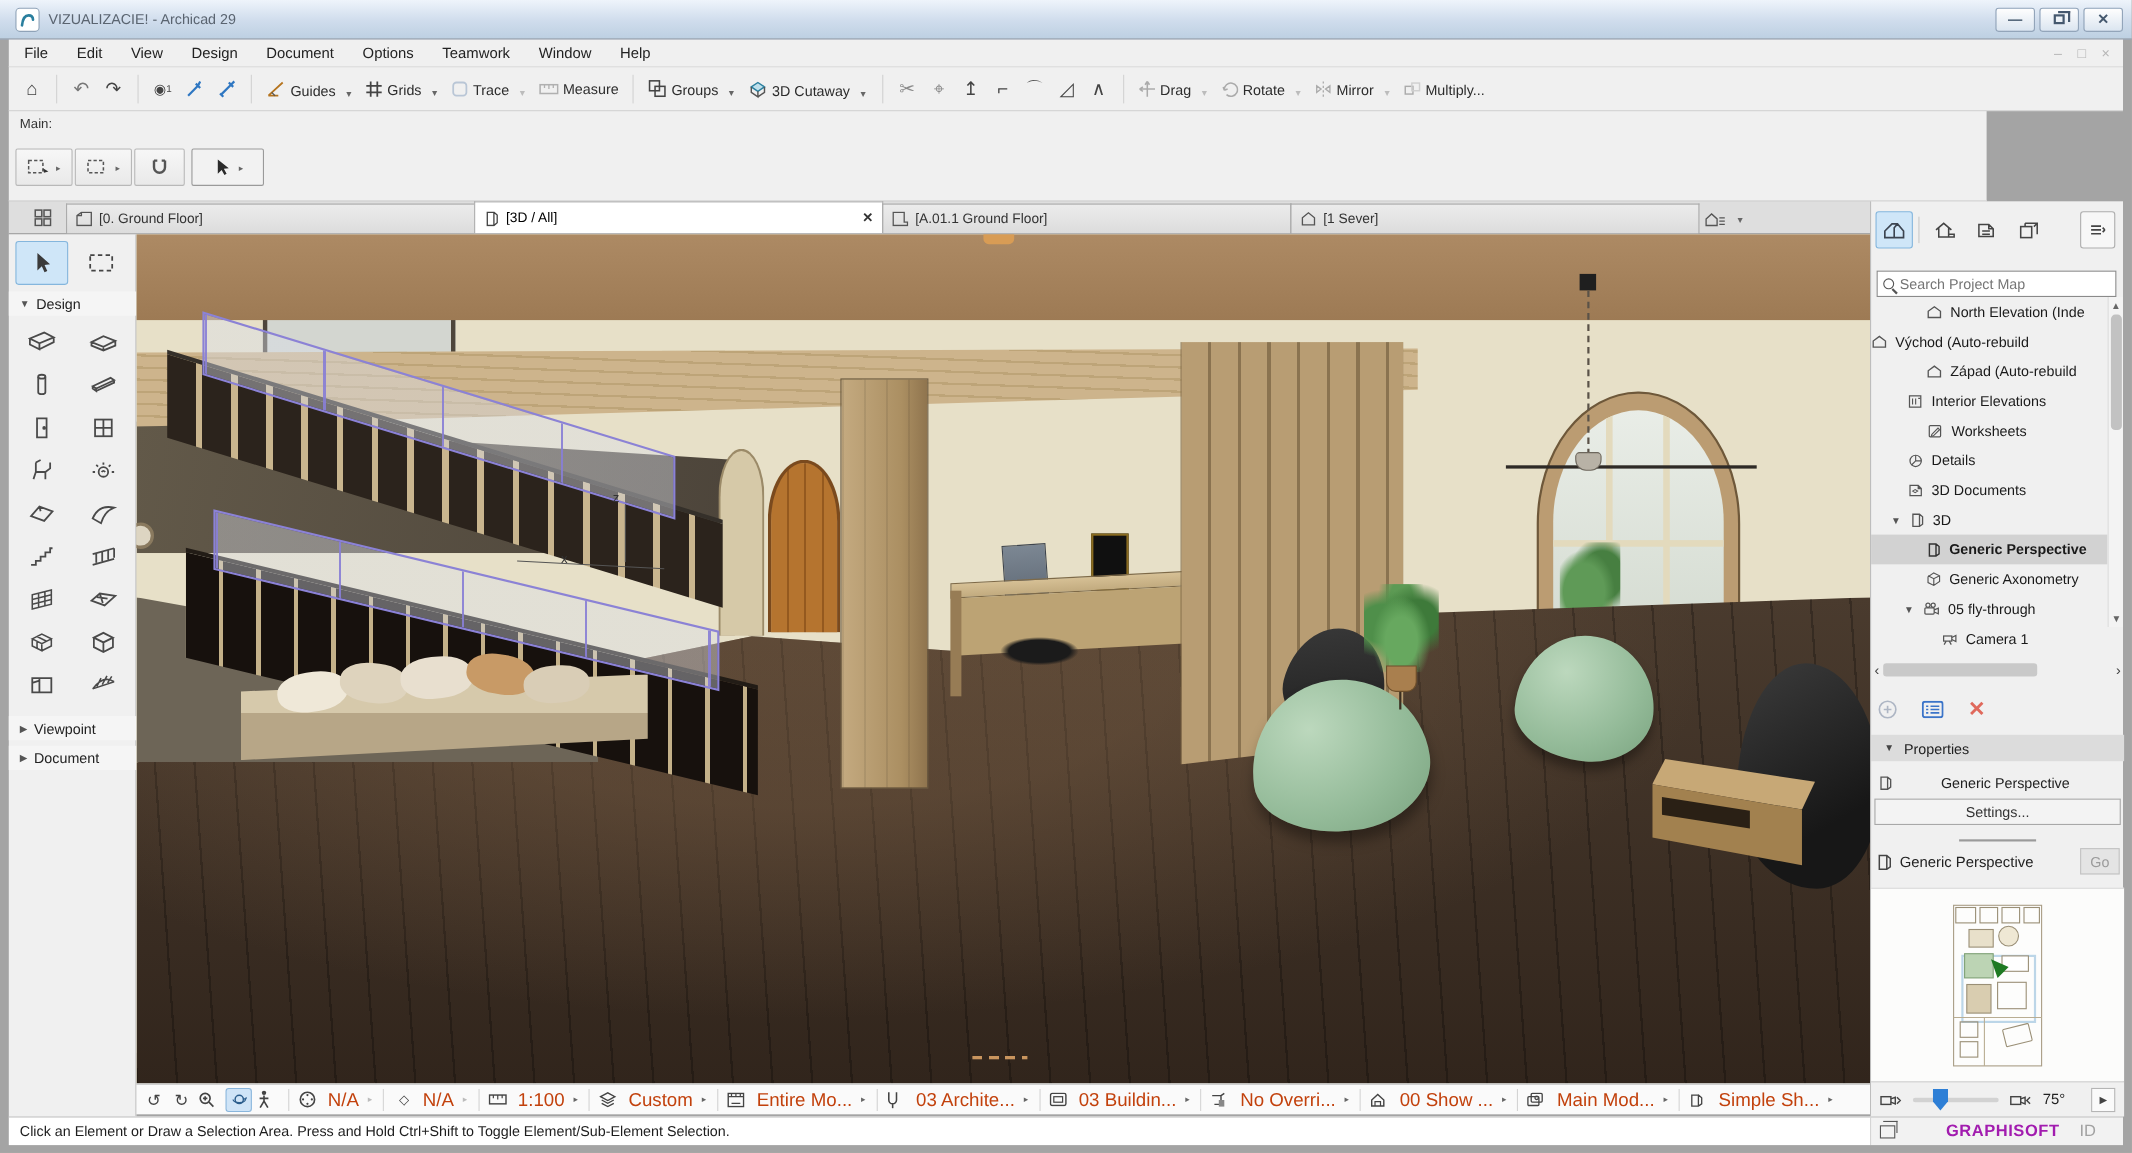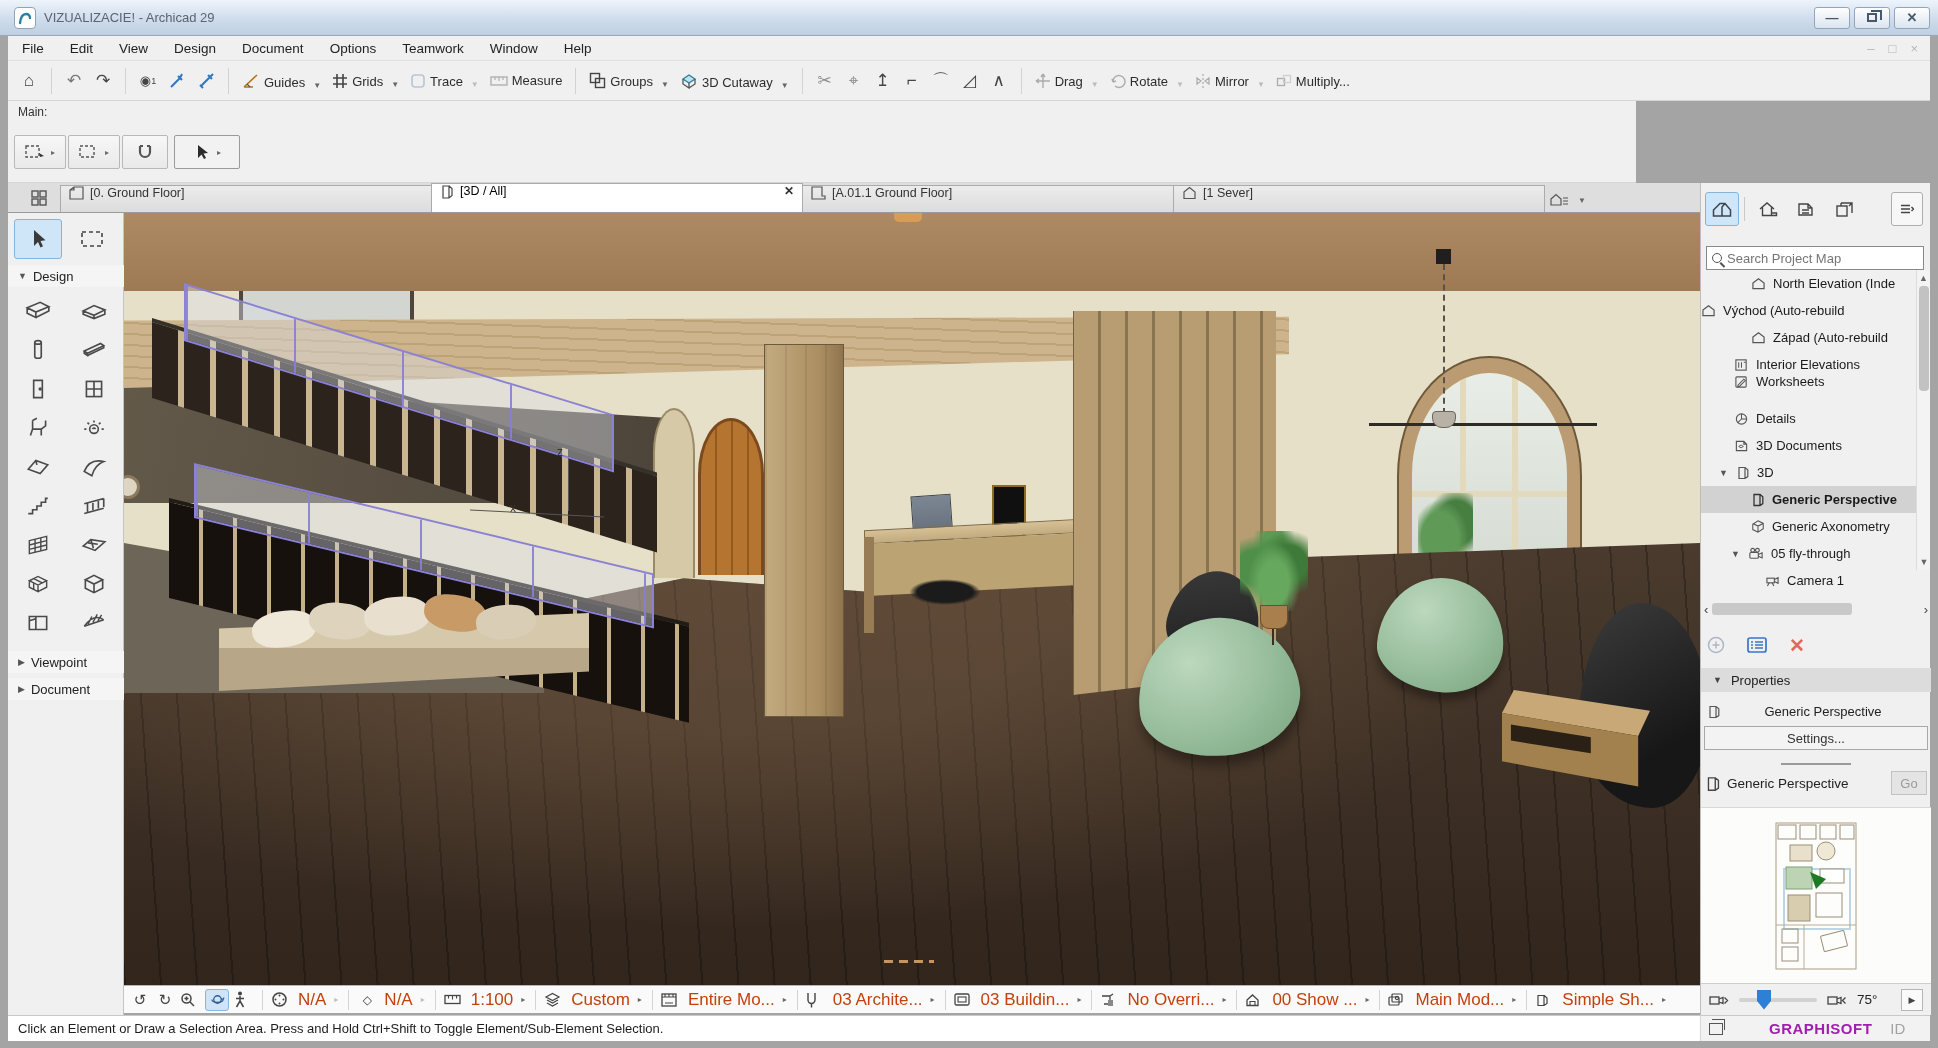--- a/index.html
+++ b/index.html
@@ -23,27 +23,27 @@
 #menubar{left:8px;top:36px;width:1922px;height:25px;background:#f0f0f0;border-bottom:1px solid #e0e0e0;display:flex;align-items:center;gap:26px;padding-left:14px}
 #menubar .menu-item{font-size:13.5px;color:#222}
 #mdi-controls{margin-left:auto;margin-right:12px;display:flex;gap:14px;color:#b6b6b6;font-size:13px}
 
 #toolbar{left:8px;top:61px;width:1922px;height:40px;background:#f0f0f0;border-bottom:1px solid #d6d6d6;display:flex;align-items:center;gap:7px;padding-left:10px}
 .tb-sep{width:1px;height:26px;background:#d2d2d2;margin:0 4px}
 .tb-ic{font-size:17px;color:#444;display:flex;align-items:center;justify-content:center;min-width:22px}
 .tb-grp{display:flex;align-items:flex-end;gap:4px;padding:0 2px}
 .tb-lbl{font-size:13px;color:#2c2c2c}
 
-#mainrow{left:8px;top:101px;width:1628px;height:82px;background:#f0f0f0;border-bottom:1px solid #d6d6d6}
+#mainrow{left:8px;top:101px;width:1798px;height:82px;background:#f0f0f0;border-bottom:1px solid #d6d6d6}
 #main-label{position:absolute;left:10px;top:4px;font-size:12px;color:#333}
 .mainbtn{position:absolute;top:34px;height:34px;border:1px solid #b8b8b8;background:linear-gradient(#f7f7f7,#e9e9e9);border-radius:2px;display:flex;align-items:center;justify-content:center;gap:2px}
 
 #tabbar{left:8px;top:183px;width:1692px;height:30px;background:#dedede;border-bottom:1px solid #9a9a9a;display:flex;align-items:flex-end}
 #tab-grid-btn{width:34px;height:24px;margin:0 4px 2px 14px;display:flex;align-items:center;justify-content:center}
-.tab{width:372px;height:27px;display:flex;align-items:flex-start;gap:6px;padding:0 8px;border:1px solid #ababab;border-bottom:none;background:linear-gradient(#ececec,#dcdcdc);font-size:12.5px;color:#333;margin-right:-1px}
+.tab{width:372px;height:27px;display:flex;align-items:center;gap:6px;padding:0 8px;border:1px solid #ababab;border-bottom:none;background:linear-gradient(#ececec,#dcdcdc);font-size:12.5px;color:#333;margin-right:-1px}
 .tab.active{background:#fff;height:29px;color:#000}
 .tab .close{margin-left:auto;color:#333;font-weight:bold;font-size:12px}
 #tab-overflow{margin-left:6px;margin-bottom:4px;display:flex;align-items:center;gap:4px}
 
 #toolbox{left:8px;top:213px;width:116px;height:802px;background:#f0f0f0;border-right:1px solid #c4c4c4}
 .tool-top{position:absolute;width:48px;height:40px;top:6px;border-radius:3px;display:flex;align-items:center;justify-content:center}
 .tool-top.sel{background:#cfe6f8;border:1px solid #84b6dd}
 .tb-section{position:absolute;left:0;width:116px;height:22px;display:flex;align-items:center;gap:6px;padding-left:10px;font-size:13px;color:#222;background:#f5f5f5}
 .tb-section .sarr{font-size:9px;color:#555}
 #tool-grid{position:absolute;left:0;top:78px;width:116px;display:flex;flex-wrap:wrap;justify-content:space-evenly}
@@ -720,21 +720,21 @@
         </svg>
       <span>Západ (Auto-rebuild</span>
     </div>
     <div class="trow" style="top:168px;padding-left:33px">
       <svg width="15" height="14" viewBox="0 0 16 15">
           <rect x="2" y="2" width="11" height="11" fill="none" stroke="#555" stroke-width="1.2"></rect>
           <path d="M5 4.5 v6 M8 4.5 v6 M10.5 4.5 h2" stroke="#555" stroke-width="1.1" fill="none"></path>
         </svg>
       <span>Interior Elevations</span>
     </div>
-    <div class="trow" style="top:185px;padding-left:33px">
+    <div class="trow" style="top:195px;padding-left:51px">
       <svg width="15" height="14" viewBox="0 0 16 15">
           <rect x="2" y="2" width="11" height="11" rx="1" fill="none" stroke="#555" stroke-width="1.2"></rect>
           <path d="M4.5 10.5 L10.5 4.5 l1.5 1.5 L6 12 l-2 .5 z" fill="none" stroke="#555" stroke-width="1.1"></path>
         </svg>
       <span>Worksheets</span>
     </div>
     <div class="trow" style="top:222px;padding-left:33px">
       <svg width="15" height="14" viewBox="0 0 16 15">
           <circle cx="8" cy="7.5" r="5.5" fill="none" stroke="#555" stroke-width="1.2"></circle>
           <path d="M8 2 v5.5 h5.5 M8 7.5 L4 11.5" stroke="#555" stroke-width="1.1" fill="none"></path>

